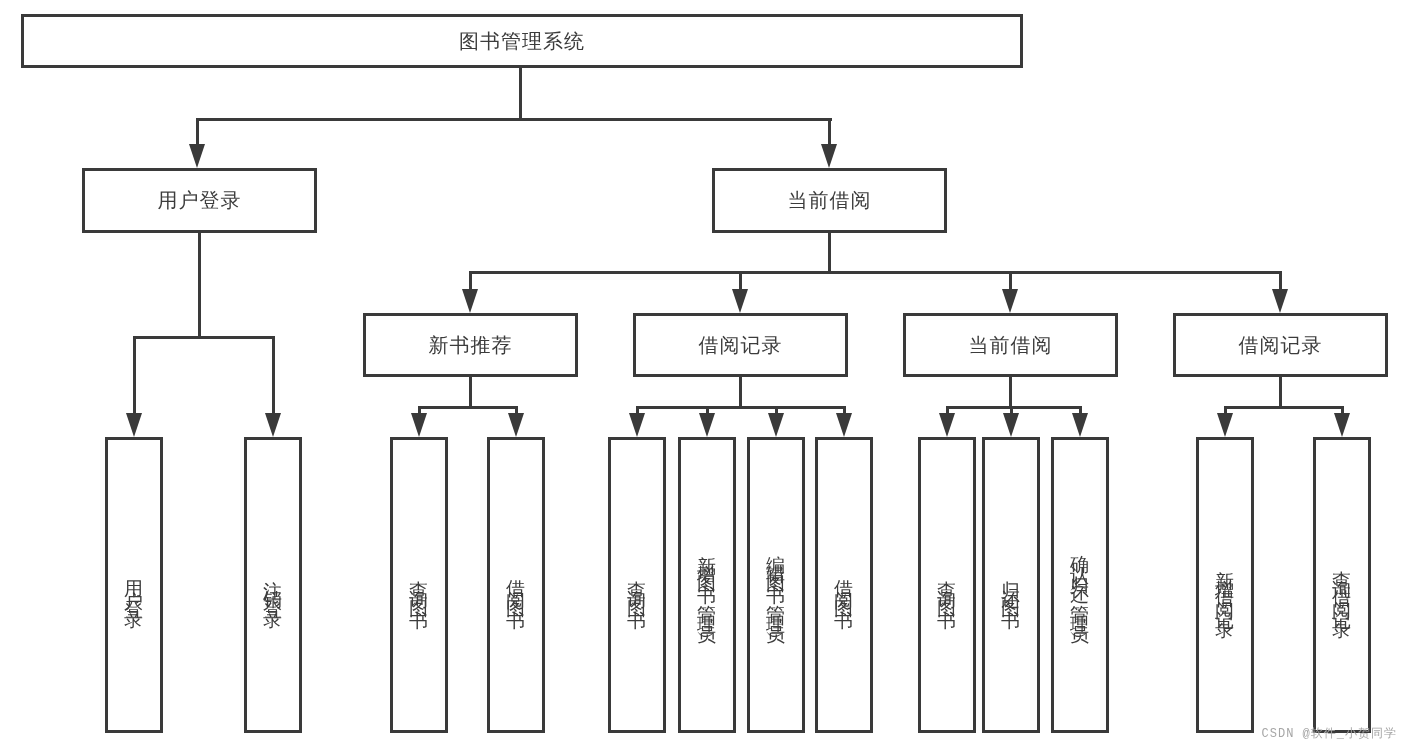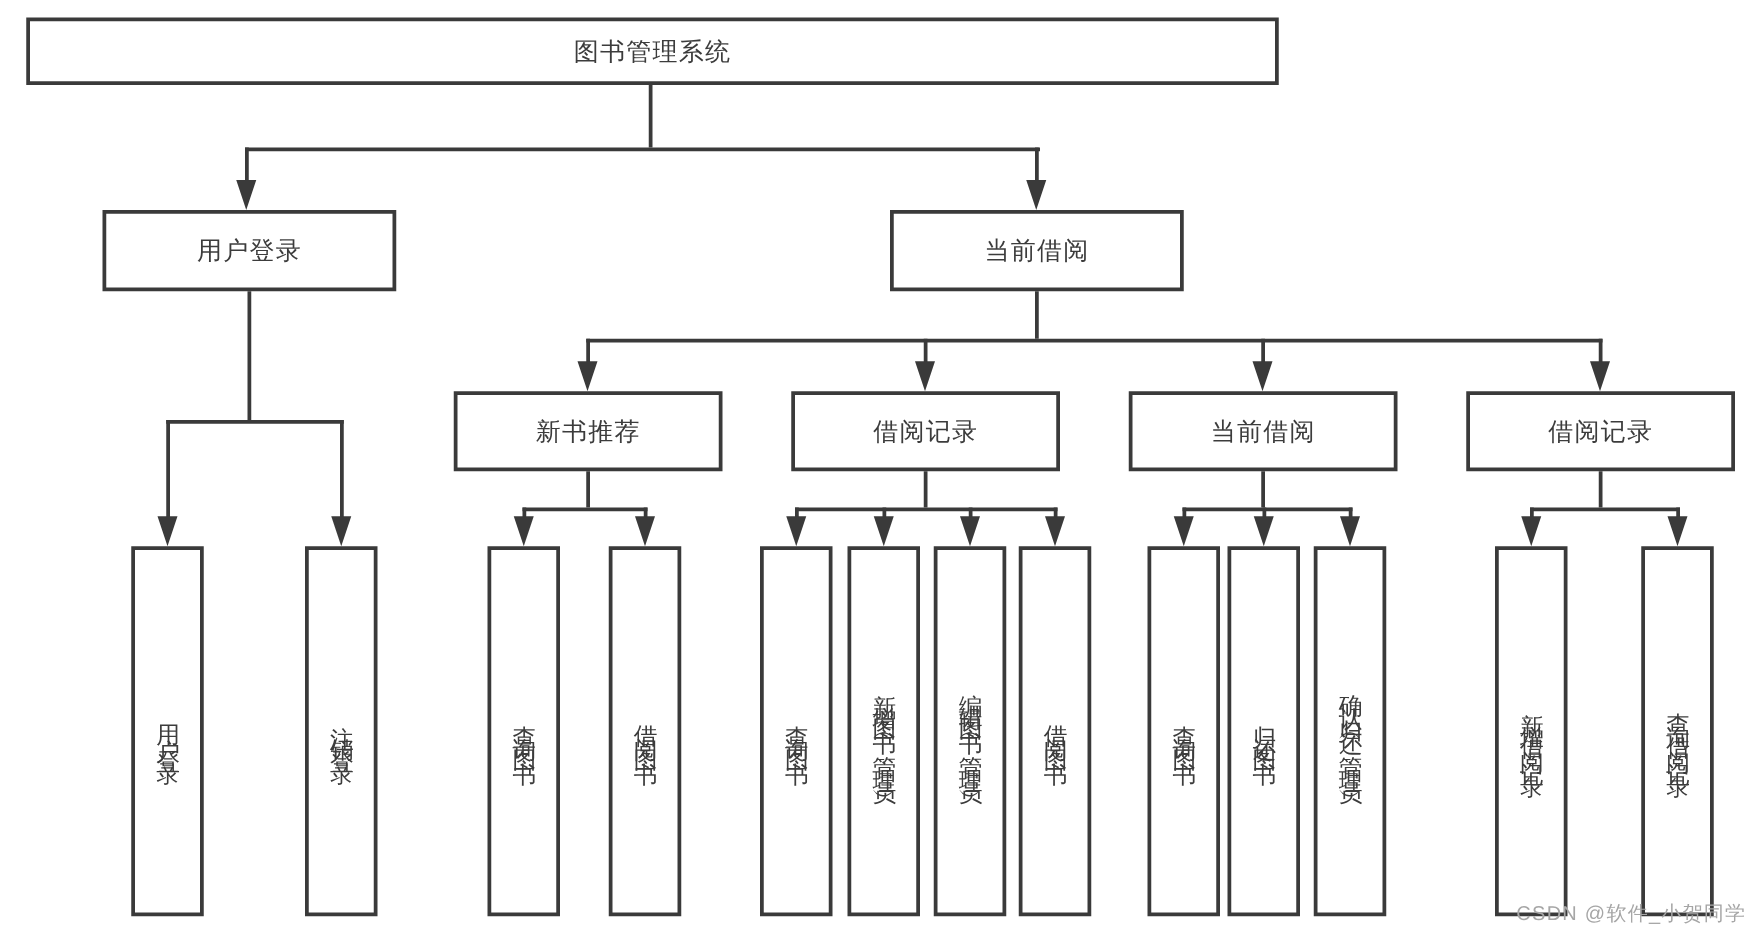--- a/index.html
+++ b/index.html
@@ -44,23 +44,24 @@
   .vline{position:absolute;width:3px;background:var(--line);}
   .arrow{
     position:absolute;width:0;height:0;
     border-left:8px solid transparent;
     border-right:8px solid transparent;
     border-top:24px solid var(--line);
   }
   .watermark{
     position:absolute;
     right:8px;bottom:5px;
-    font-size:16px;
+    font-size:12px;
     color:var(--watermark);
     letter-spacing:1px;
+    font-family:Liberation Mono, monospace;
   }
 </style>
 </head>
 <body>
 
 <div class="canvas">
 
   <div class="box h" style="left:21px;top:14px;width:1002px;height:54px">
     <span>图书管理系统</span>
   </div>

